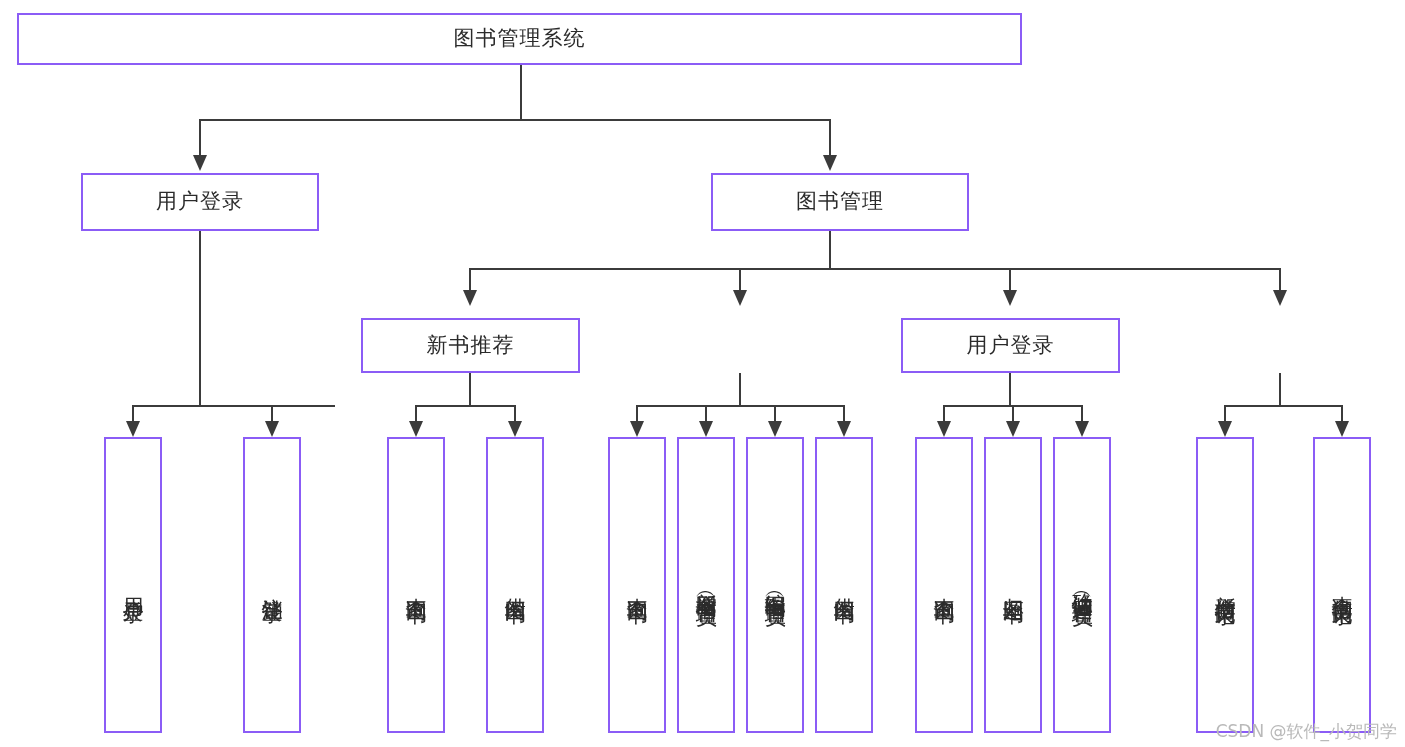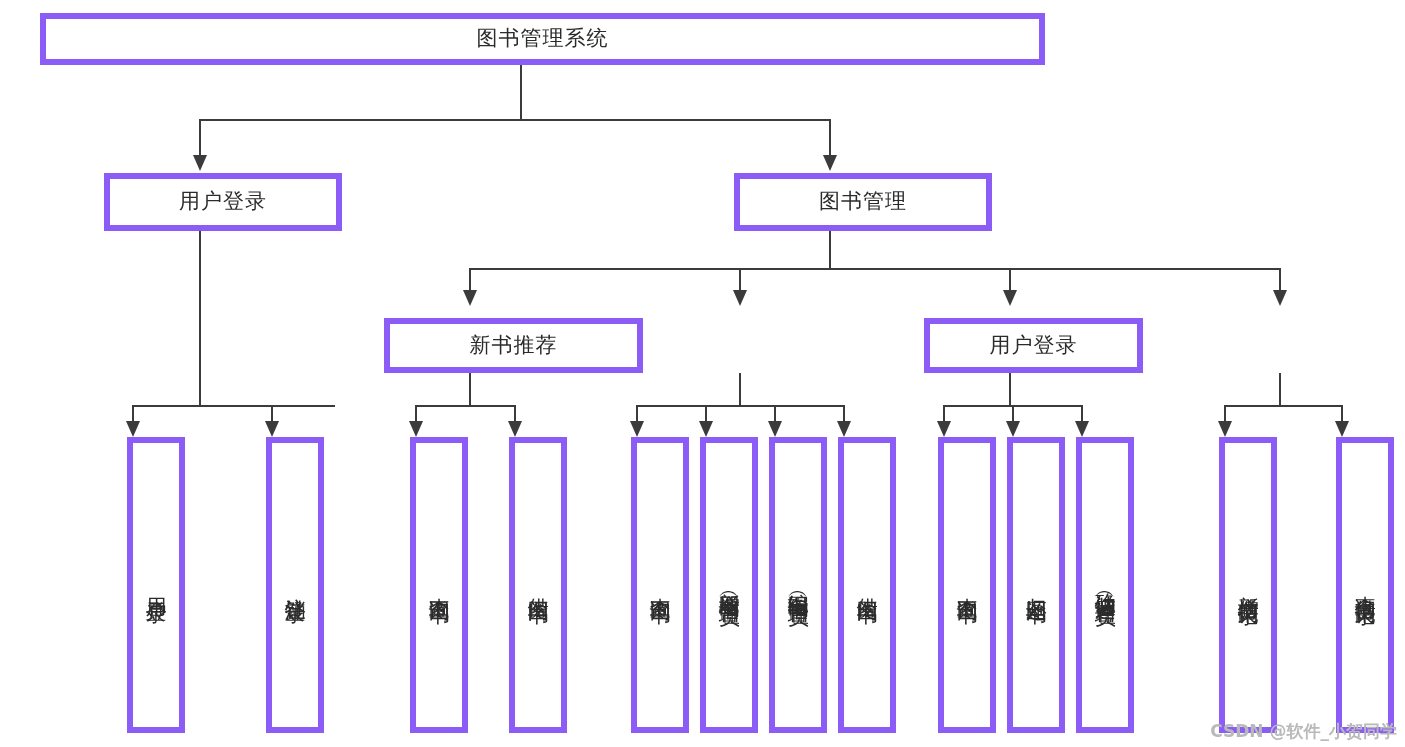--- a/index.html
+++ b/index.html
@@ -12,27 +12,26 @@
     width: 1405px;
     height: 747px;
     background: #ffffff;
     font-family: "DejaVu Sans", "Liberation Sans", sans-serif;
     overflow: hidden;
   }
   
   .node {
     position: absolute;
     box-sizing: border-box;
-    border: 6px solid #8b5cf6;
+    border: 2px solid #8b5cf6;
     background: #ffffff;
     display: flex;
     align-items: center;
     justify-content: center;
     color: #2b2b2b;
-    margin-left: 23px;
   }
   .node.horiz {
     font-size: 21px;
     letter-spacing: 1px;
     line-height: 1.2;
   }
   .node.vert {
     writing-mode: vertical-rl;
     text-orientation: upright;
     font-size: 21px;
@@ -68,21 +67,20 @@
   
   #watermark {
     position: absolute;
     right: 8px;
     bottom: 4px;
     font-size: 17px;
     color: #b9b9b9;
     font-family: "DejaVu Sans", "Liberation Sans", sans-serif;
     white-space: nowrap;
     user-select: none;
-    font-weight: bold;
   }
 </style>
 </head>
 <body>
 
 <div id="canvas">
 
   <div class="node horiz" style="left:17px;top:13px;width:1005px;height:52px;">
     <span class="lbl">图书管理系统</span>
   </div>
@@ -114,21 +112,21 @@
   <div class="hline" style="left:469px;top:268px;width:812px;"></div>
   <div class="vline" style="left:469px;top:268px;height:24px;"></div>
   <div class="arrow" style="left:463px;top:290px;"></div>
   <div class="vline" style="left:739px;top:268px;height:24px;"></div>
   <div class="arrow" style="left:733px;top:290px;"></div>
   <div class="vline" style="left:1009px;top:268px;height:24px;"></div>
   <div class="arrow" style="left:1003px;top:290px;"></div>
   <div class="vline" style="left:1279px;top:268px;height:24px;"></div>
   <div class="arrow" style="left:1273px;top:290px;"></div>
 
-  <div class="node horiz" style="left:361px;top:318px;width:259px;height:55px;">
+  <div class="node horiz" style="left:361px;top:318px;width:219px;height:55px;">
     <span class="lbl">新书推荐</span>
   </div>
   <div class="node horiz" style="left:901px;top:318px;width:219px;height:55px;">
     <span class="lbl">用户登录</span>
   </div>
 
   <div class="vline" style="left:469px;top:373px;height:33px;"></div>
   <div class="hline" style="left:415px;top:405px;width:100px;"></div>
   <div class="vline" style="left:415px;top:405px;height:18px;"></div>
   <div class="arrow" style="left:409px;top:421px;"></div>

